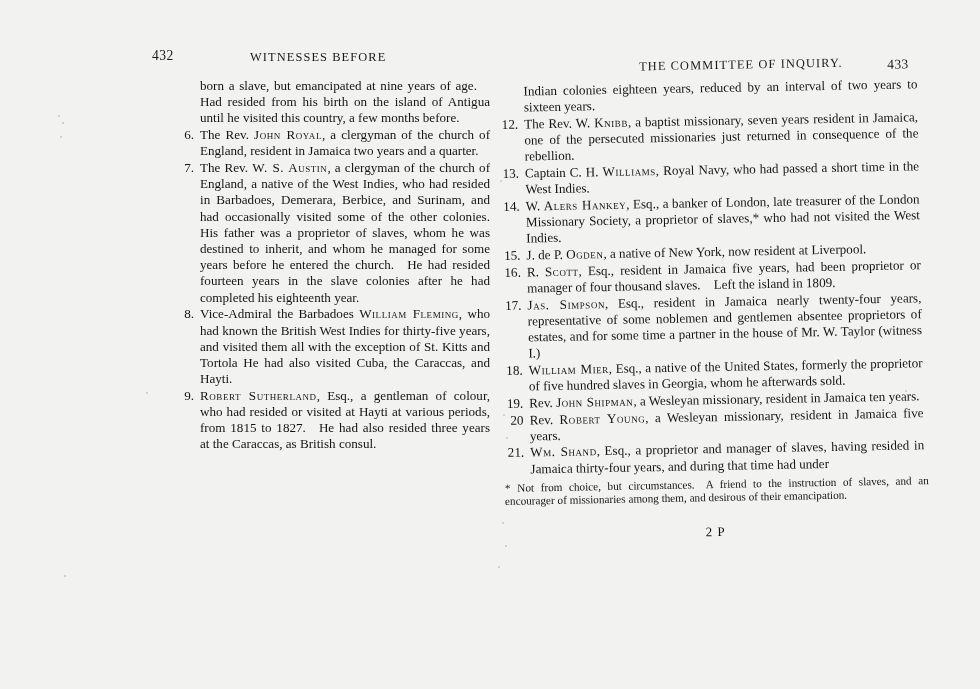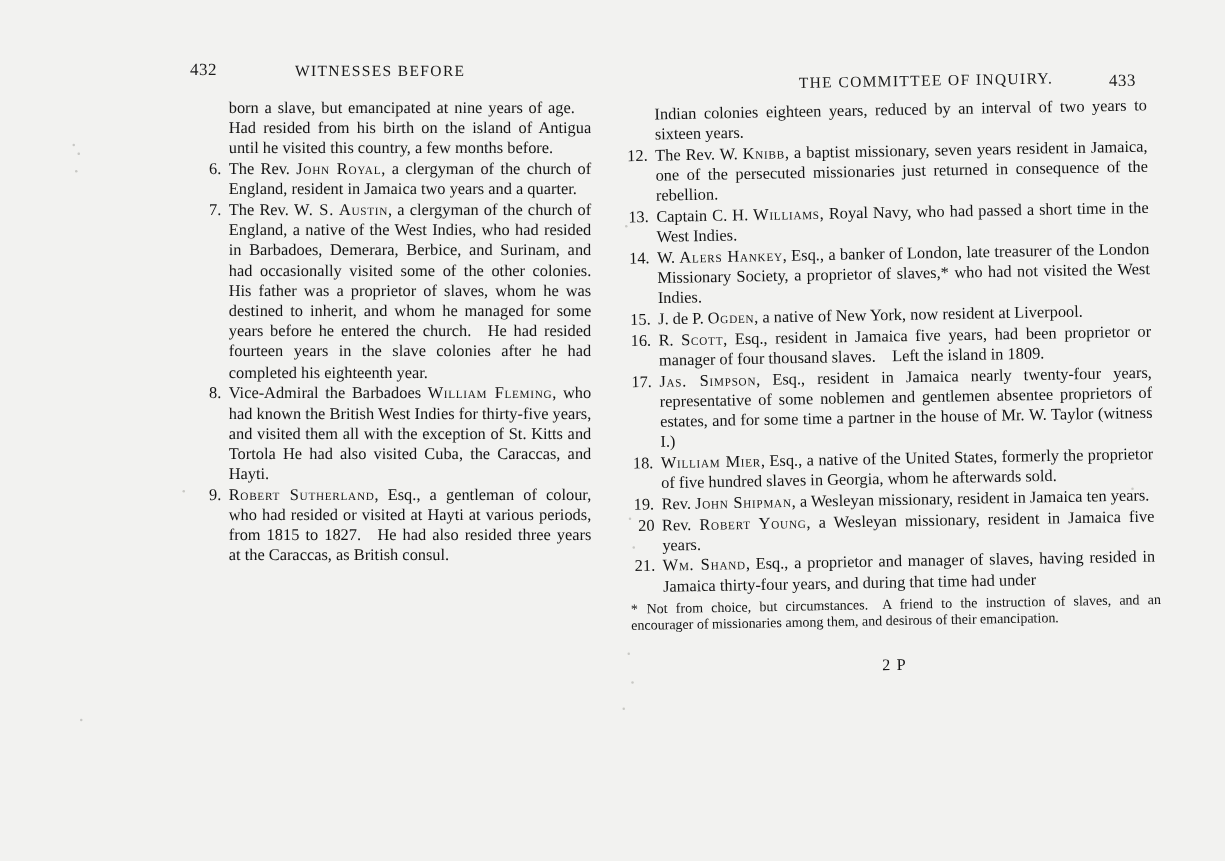--- a/index.html
+++ b/index.html
@@ -68,27 +68,27 @@
 
   
   .cont {
     margin: 0 0 0.5px 0;
     padding-left: 26px;
     text-align: justify;
   }
 
   
   #left-column {
-    left: 157px;
+    left: 174px;
     top: 78px;
     width: 316px;
   }
   #left-runhead {
     position: absolute;
-    left: 236px;
+    left: 250px;
     top: 50px;
   }
   #left-folio {
     position: absolute;
     left: 152px;
     top: 48px;
     font-family: Liberation Serif, serif;
   }
 
   

